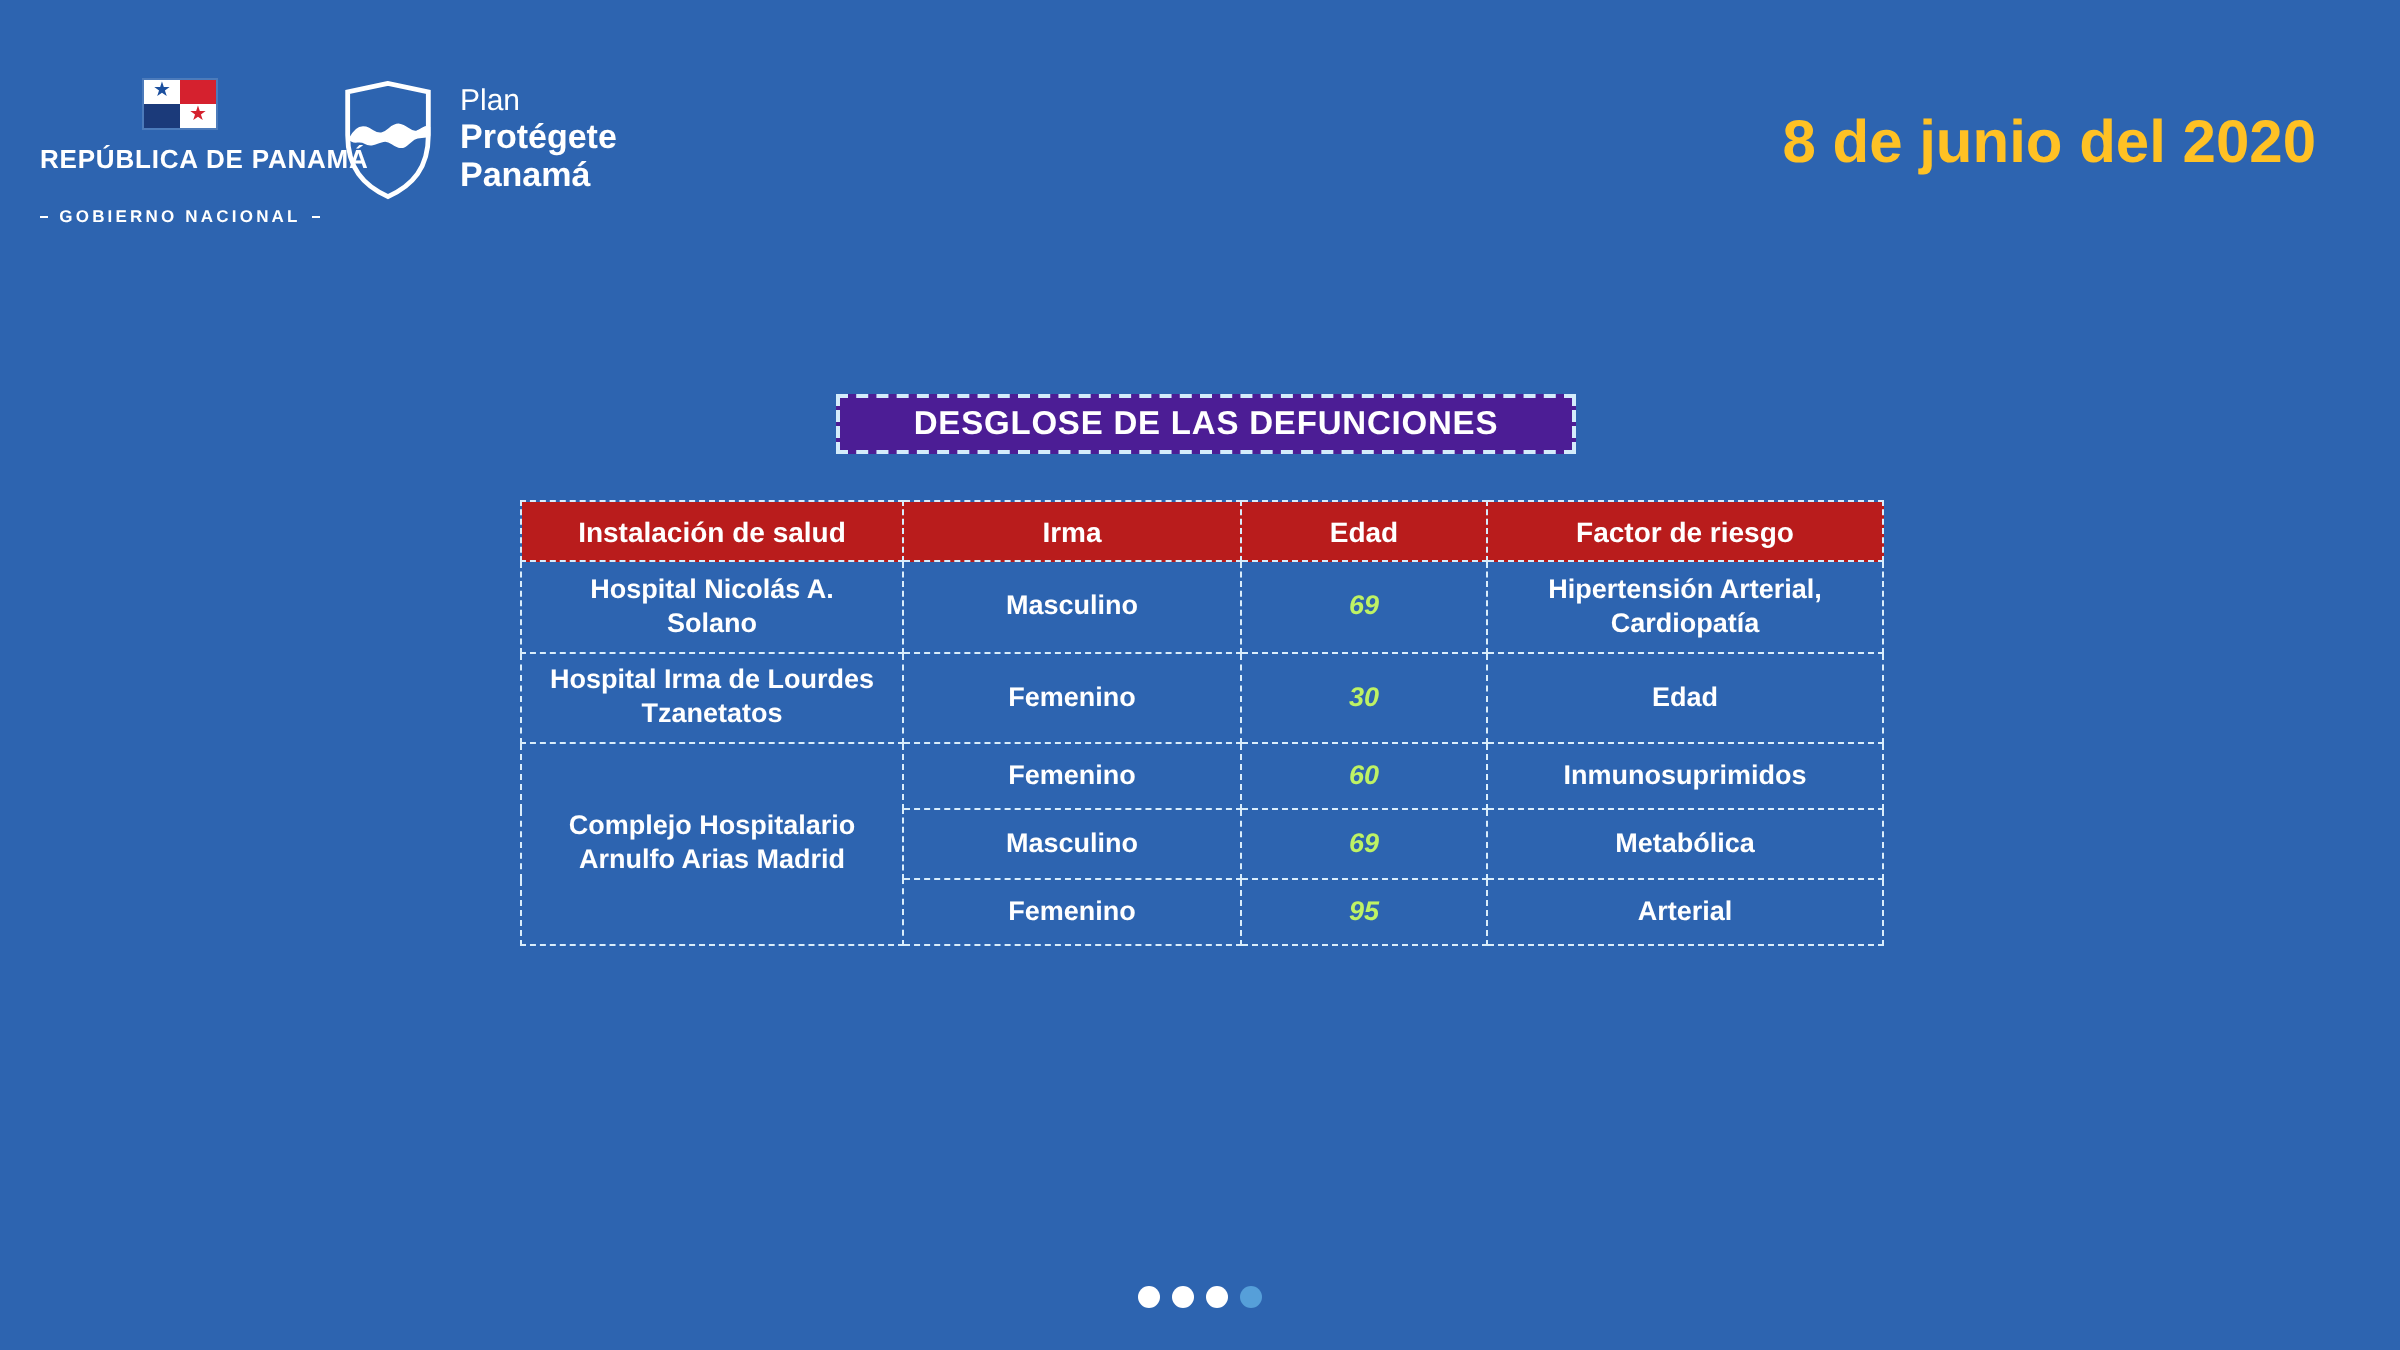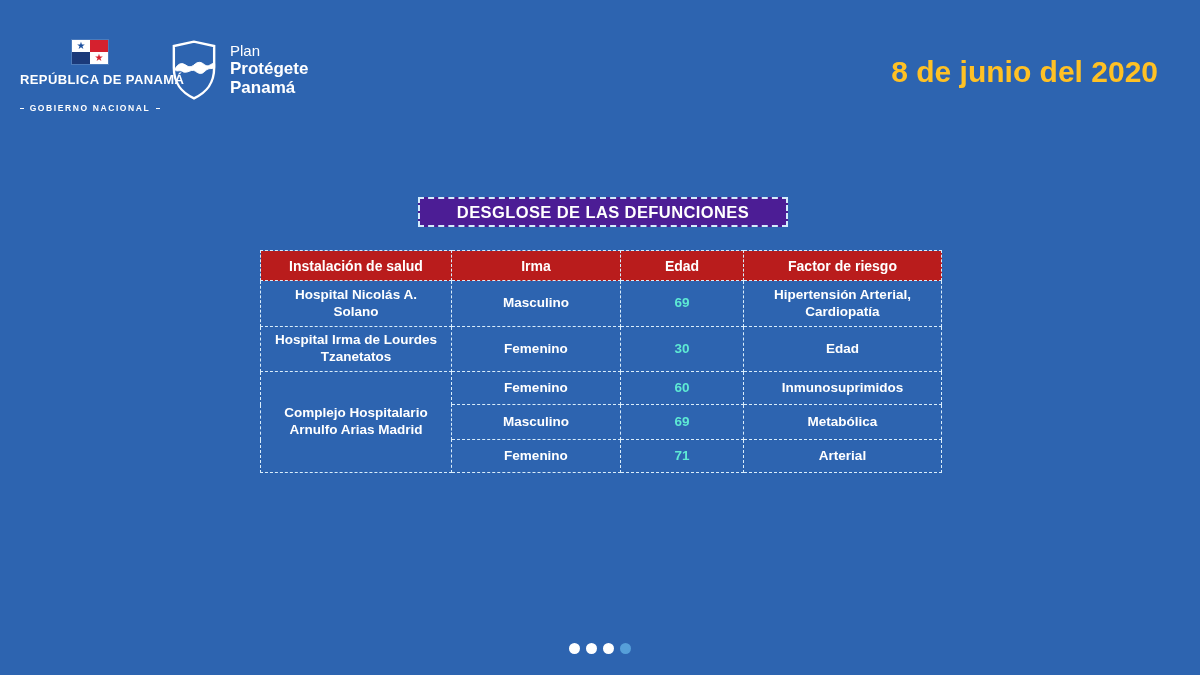--- a/index.html
+++ b/index.html
@@ -46,21 +46,21 @@
 
   
   .tbl-wrap { position:absolute; left:260px; top:250px; }
   table { border-collapse:collapse; table-layout:fixed; width:681px; }
   td, th { border:1.5px dashed #d9edfb; text-align:center; vertical-align:middle;
            padding:3px 10px; color:#fff; }
   th { background:#b91c1c; height:30px; font-size:14px; font-weight:700; }
   td { font-size:13.5px; font-weight:700; line-height:1.25; }
   .h-r1 { height:46px; } .h-r2 { height:45px; }
   .h-r3 { height:33px; } .h-r4 { height:35px; } .h-r5 { height:33px; }
-  td.edad { color:#5eead4; }
+  td.edad { color:#bef264;font-style:italic; }
 
   
   .dots { position:absolute; left:0; right:0; top:643px; display:flex;
           justify-content:center; gap:6px; }
   .dot { width:11px; height:11px; border-radius:50%; background:#ffffff; }
   .dot.active { background:#569fd9; }
 </style>
 </head>
 <body>
 
@@ -149,21 +149,21 @@
           <td class="edad">60</td>
           <td>Inmunosuprimidos</td>
         </tr>
         <tr class="h-r4">
           <td>Masculino</td>
           <td class="edad">69</td>
           <td>Metabólica</td>
         </tr>
         <tr class="h-r5">
           <td>Femenino</td>
-          <td class="edad">71</td>
+          <td class="edad">95</td>
           <td>Arterial</td>
         </tr>
       </tbody>
     </table>
   </div>
 
   <div class="dots">
     <span class="dot"></span>
     <span class="dot"></span>
     <span class="dot"></span>

